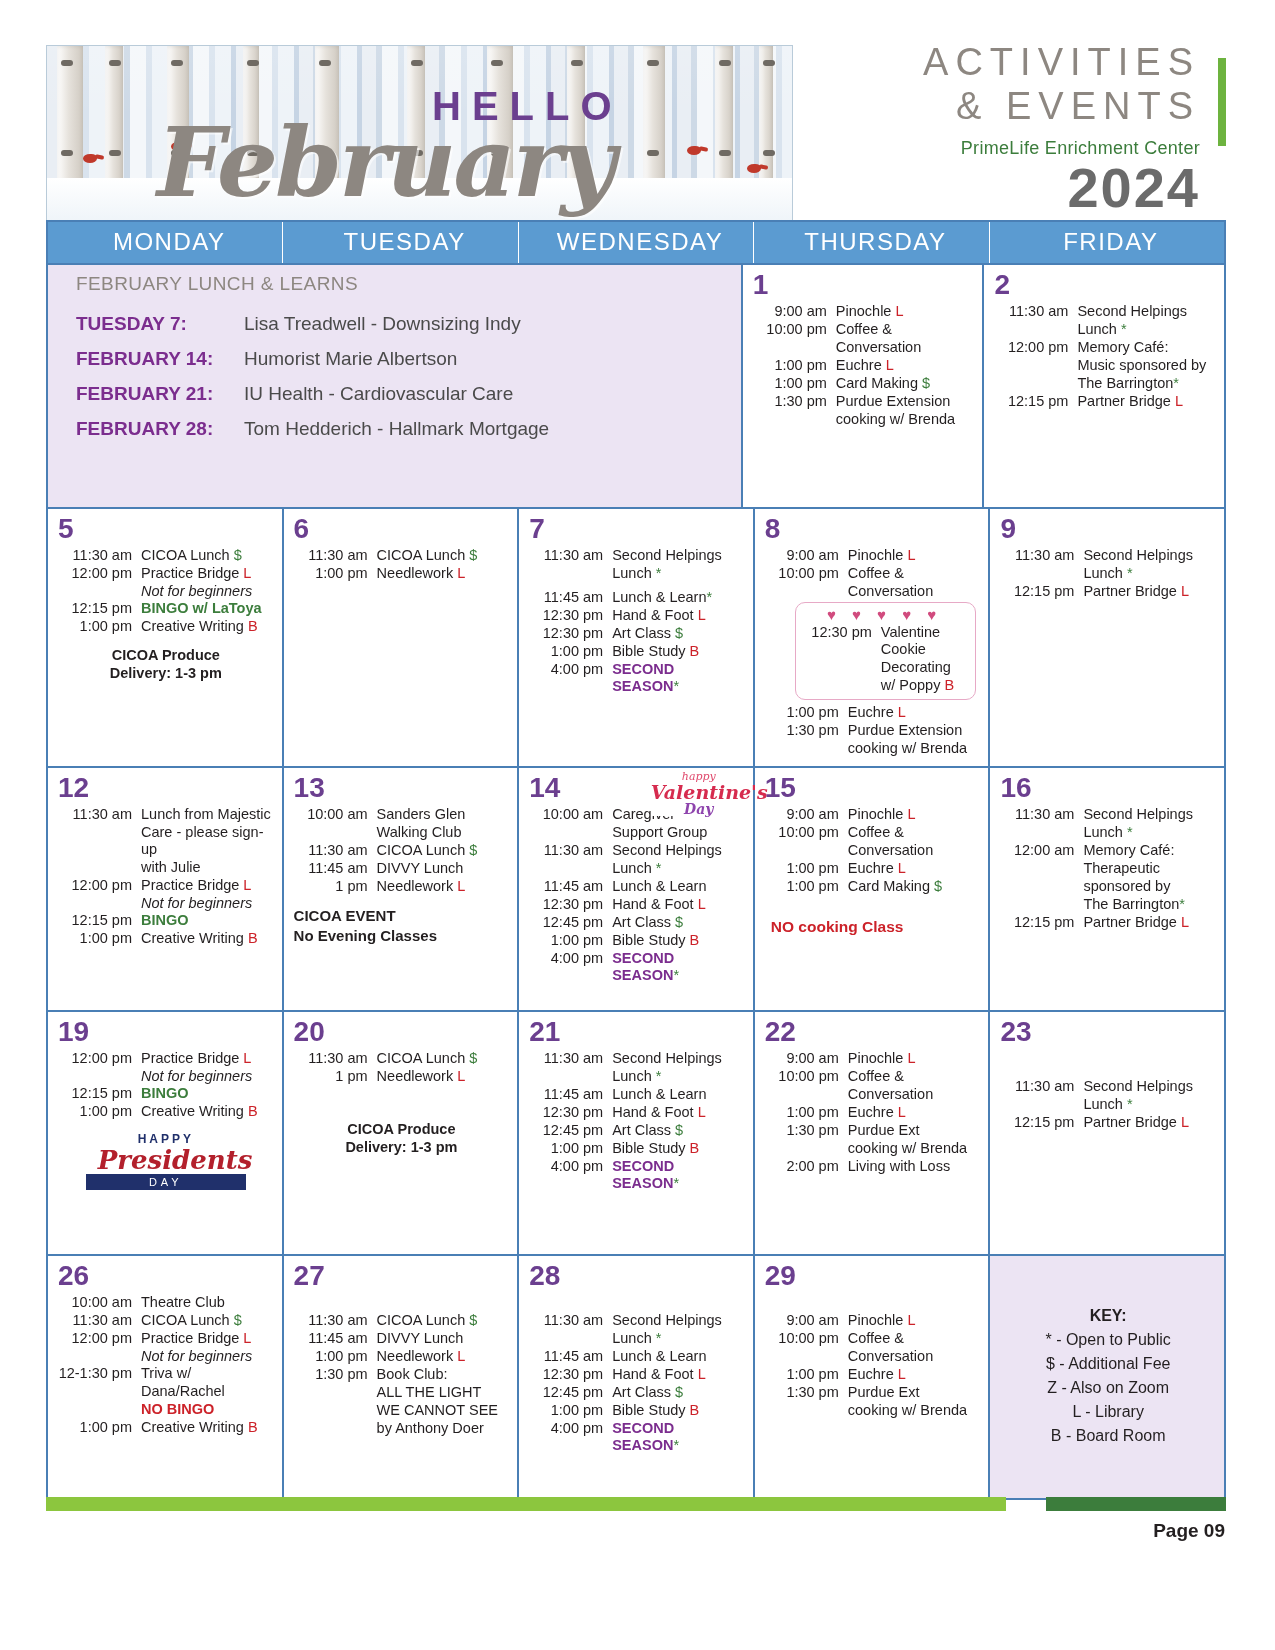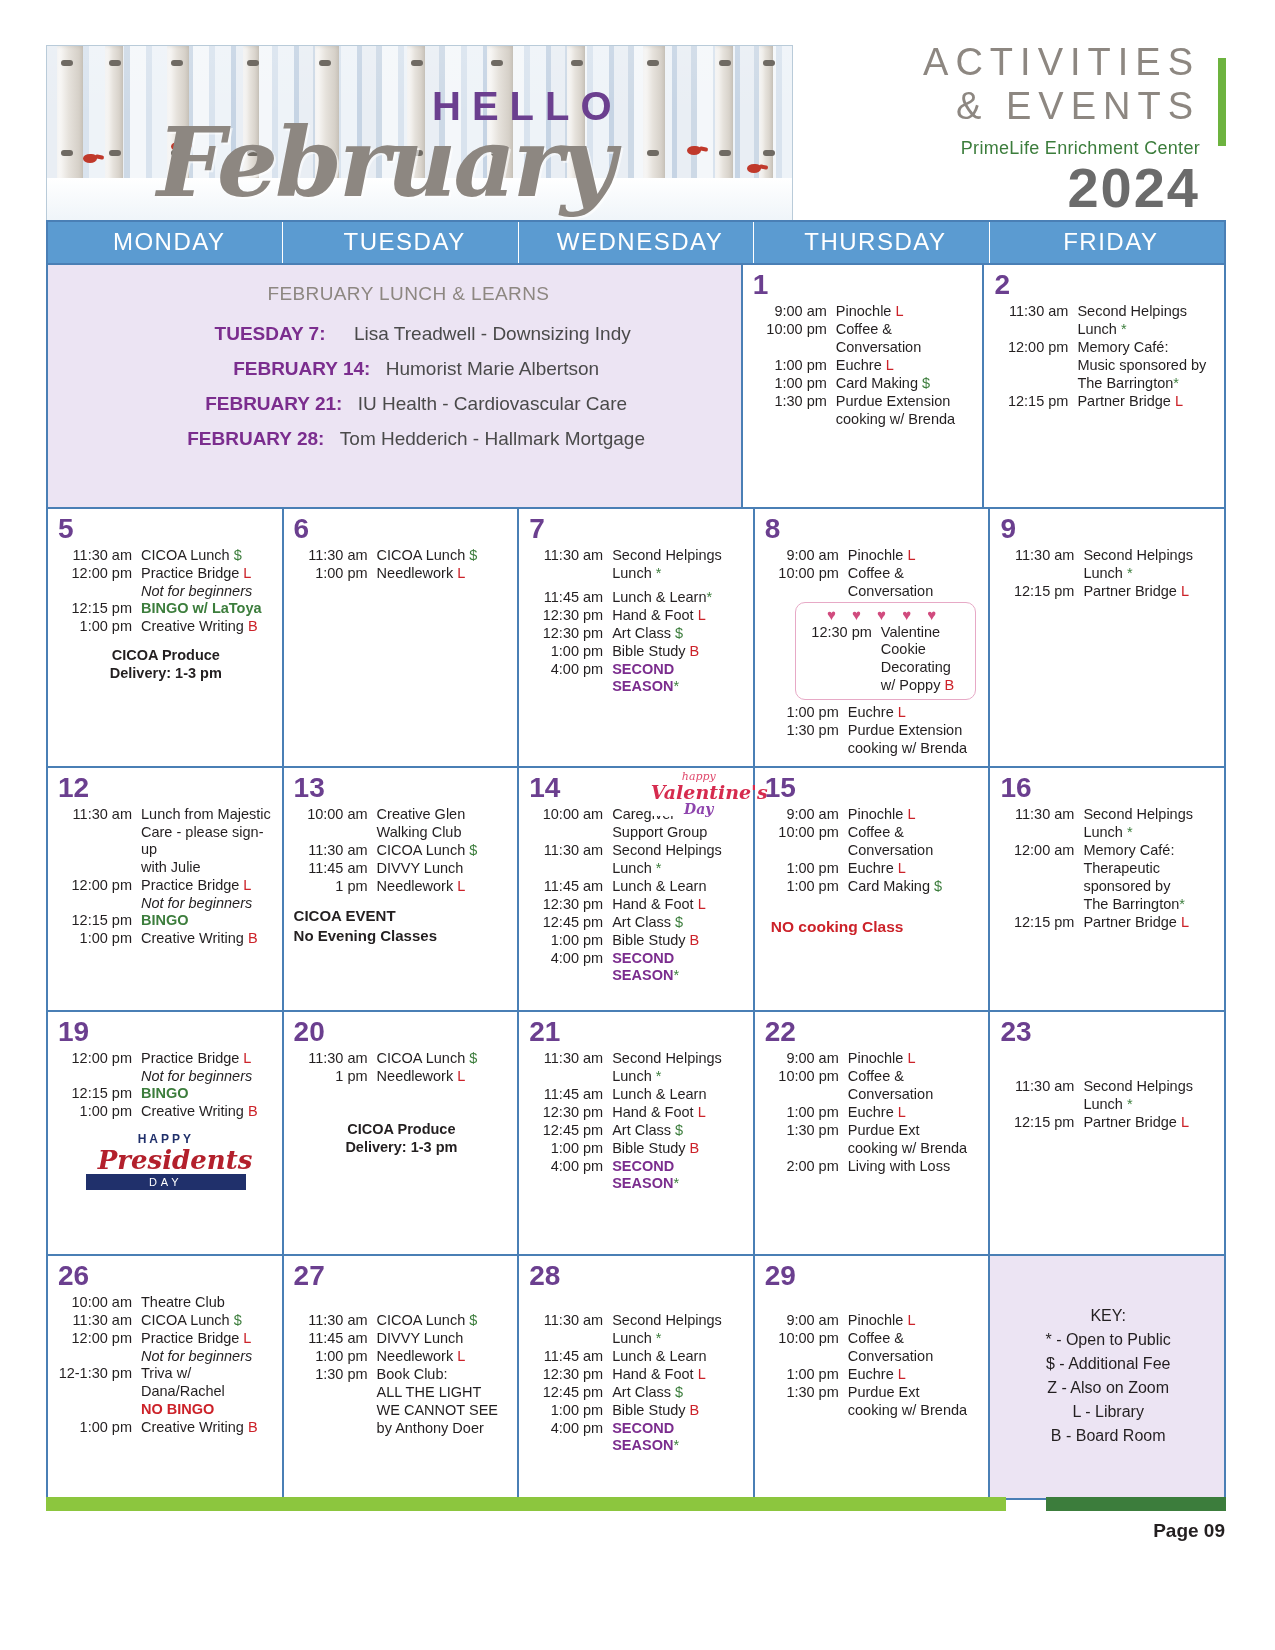--- a/index.html
+++ b/index.html
@@ -93,30 +93,30 @@
   .green { color:#3c7d3c; }
   .red { color:#cc2229; }
   .purple { color:#7b2d8e; }
   .star { color:#3c7d3c; }
   .dollar { color:#3c7d3c; }
   .gap { height:10px; }
 
   
   .ll {
     background:#ece4f3; border-right:2px solid #4a7fb5;
-    flex:3; padding:18px 0 0 28px; box-sizing:border-box; min-height:242px;text-align:center;
+    flex:3; padding:8px 0 0 28px; box-sizing:border-box; min-height:242px;
   }
   .ll h3 { margin:0 0 18px 0; font-size:19px; color:#8d8781; font-weight:normal; letter-spacing:0.4px;}
   .ll .row { font-size:19px; margin-bottom:13px; color:#4a4a4a; }
   .ll .row b { color:#7b2d8e; display:inline-block; min-width:168px; }
 
   
   .keybox { background:#ece4f3; }
   .keybox .kb { text-align:center; font-size:16px; line-height:24px; padding-top:42px; }
-  .keybox .kb .kt { font-weight:normal; }
+  .keybox .kb .kt { font-weight:bold; }
 
   
   .cookiebox {
     border:1px solid #e7a9c6; border-radius:10px; margin:2px 4px 4px 30px; padding:4px 4px 4px 2px;
     position:relative;
   }
   .hearts { text-align:center; color:#d14b7e; font-size:15px; letter-spacing:6px; line-height:15px; margin-bottom:2px; }
 
   
   .vday {
@@ -424,21 +424,21 @@
         <div class="ev">
             <span class="t">1:00 pm</span>
             <span class="d"><span>Creative Writing </span><span class="red">B</span></span>
           </div>
       </div>
 
       <div class="cell">
         <div class="daynum">13</div>
         <div class="ev">
             <span class="t">10:00 am</span>
-            <span class="d">Creative Glen</span>
+            <span class="d">Sanders Glen</span>
           </div>
         <div class="ev">
             <span class="t"></span>
             <span class="d">Walking Club</span>
           </div>
         <div class="ev">
             <span class="t">11:30 am</span>
             <span class="d"><span>CICOA Lunch </span><span class="dollar">$</span></span>
           </div>
         <div class="ev">

